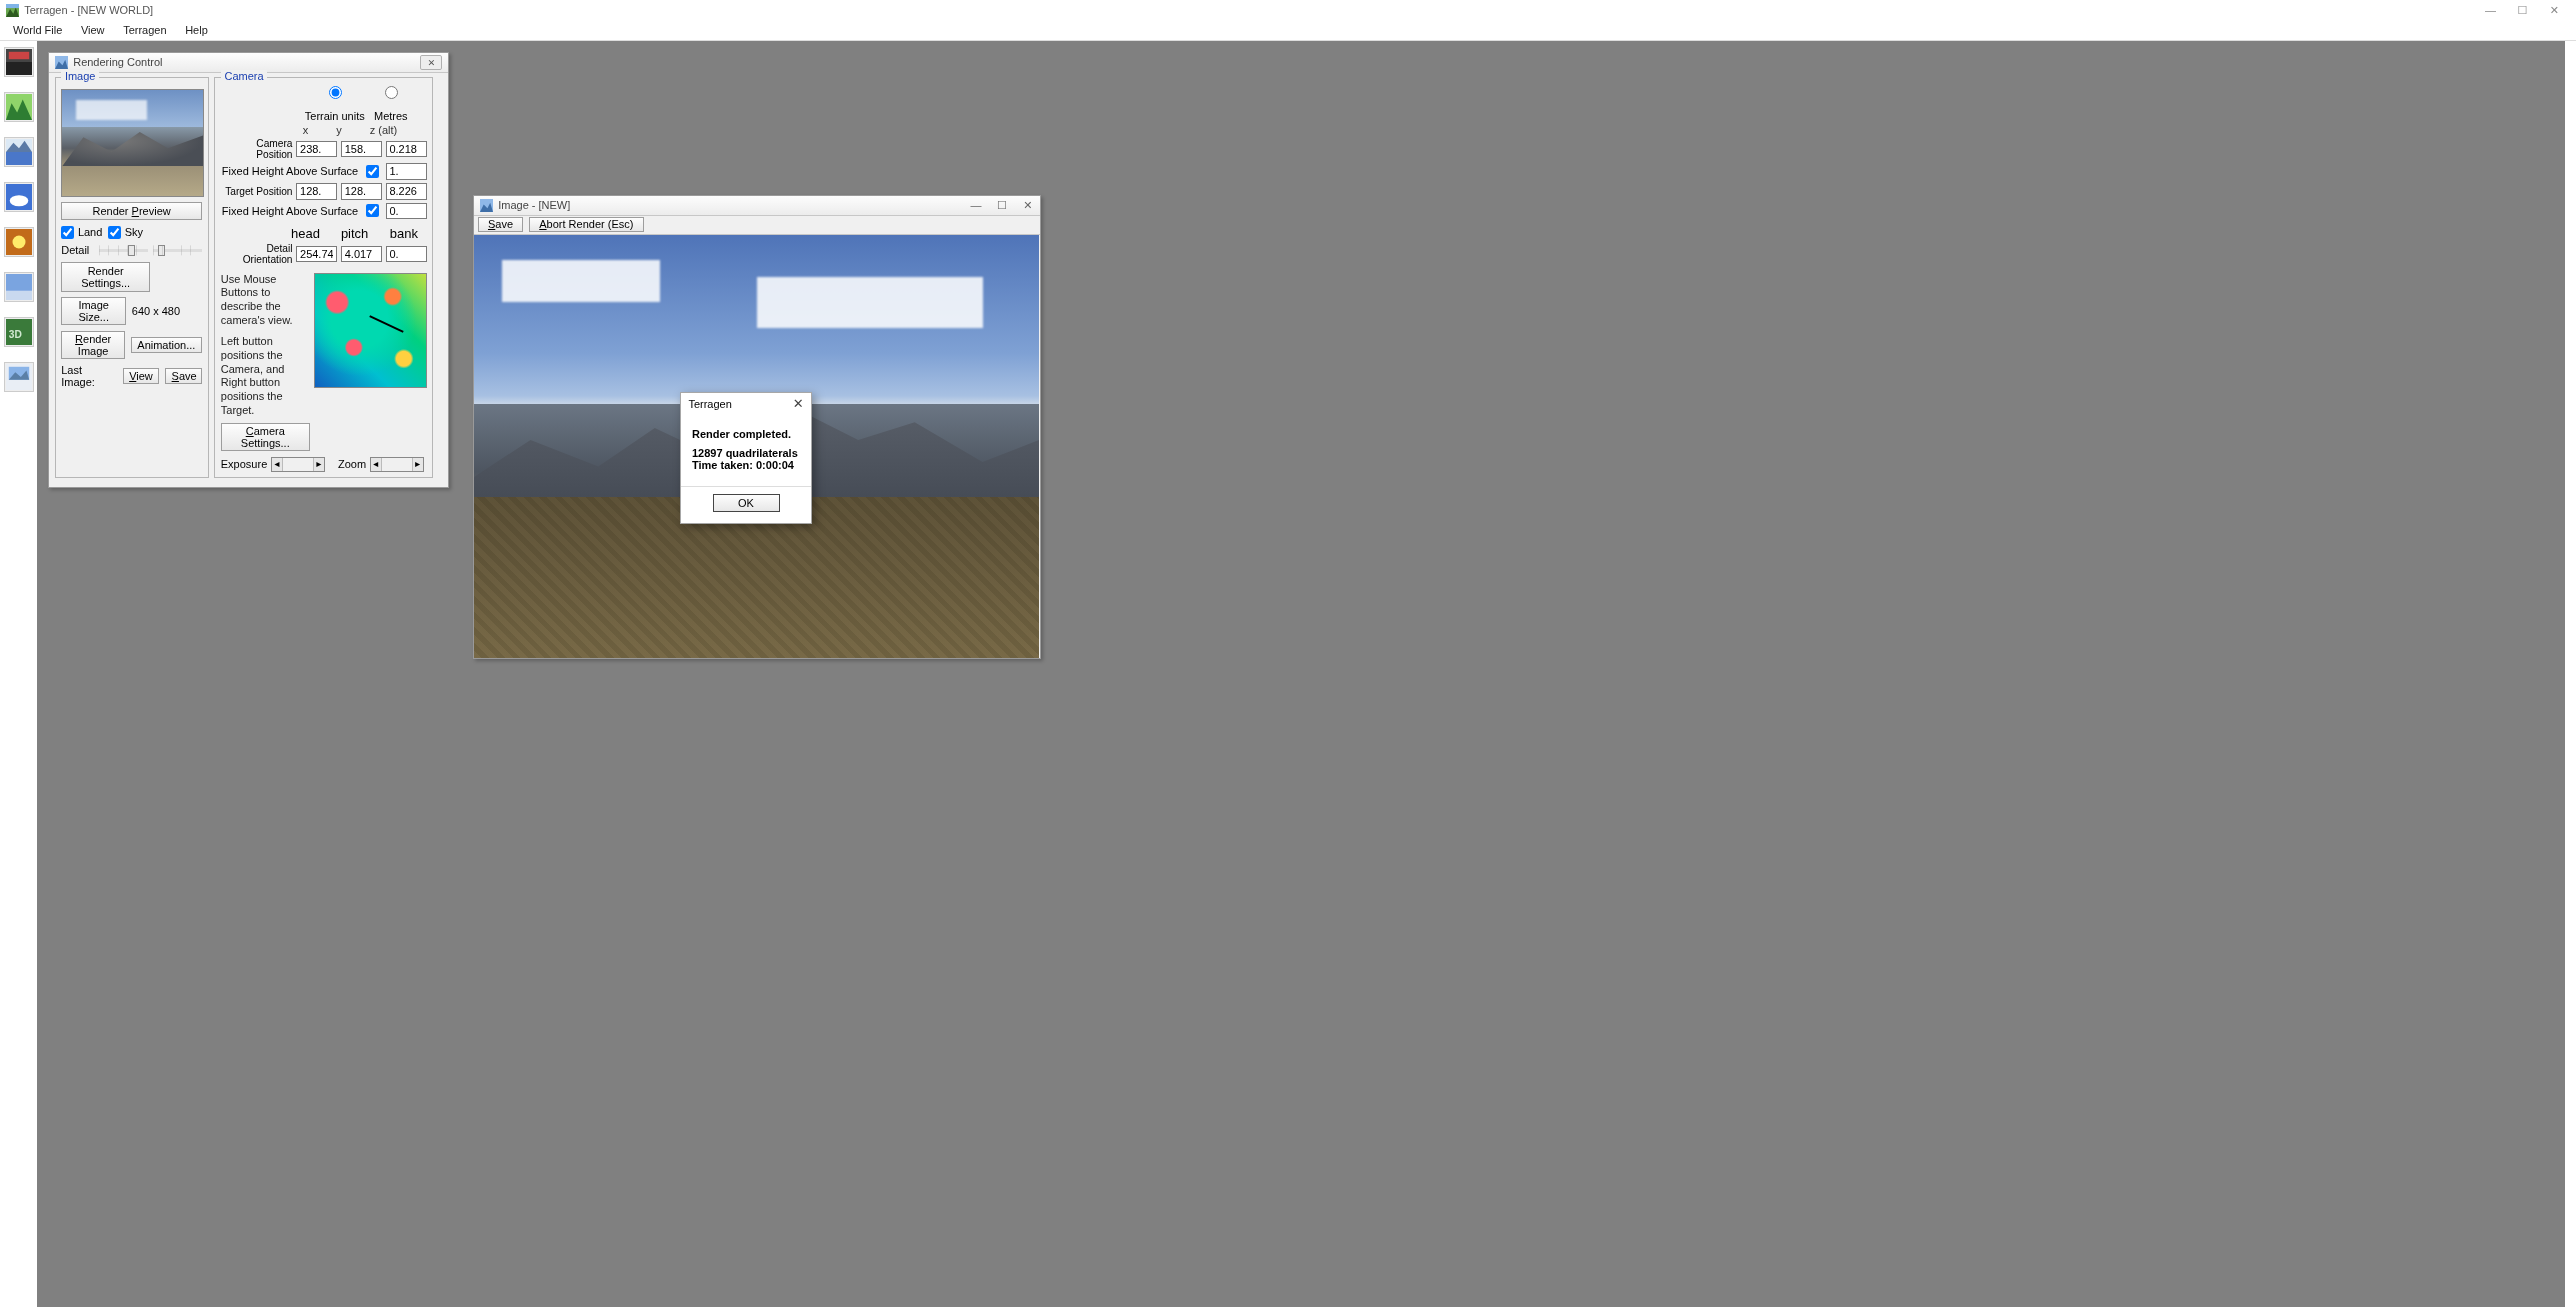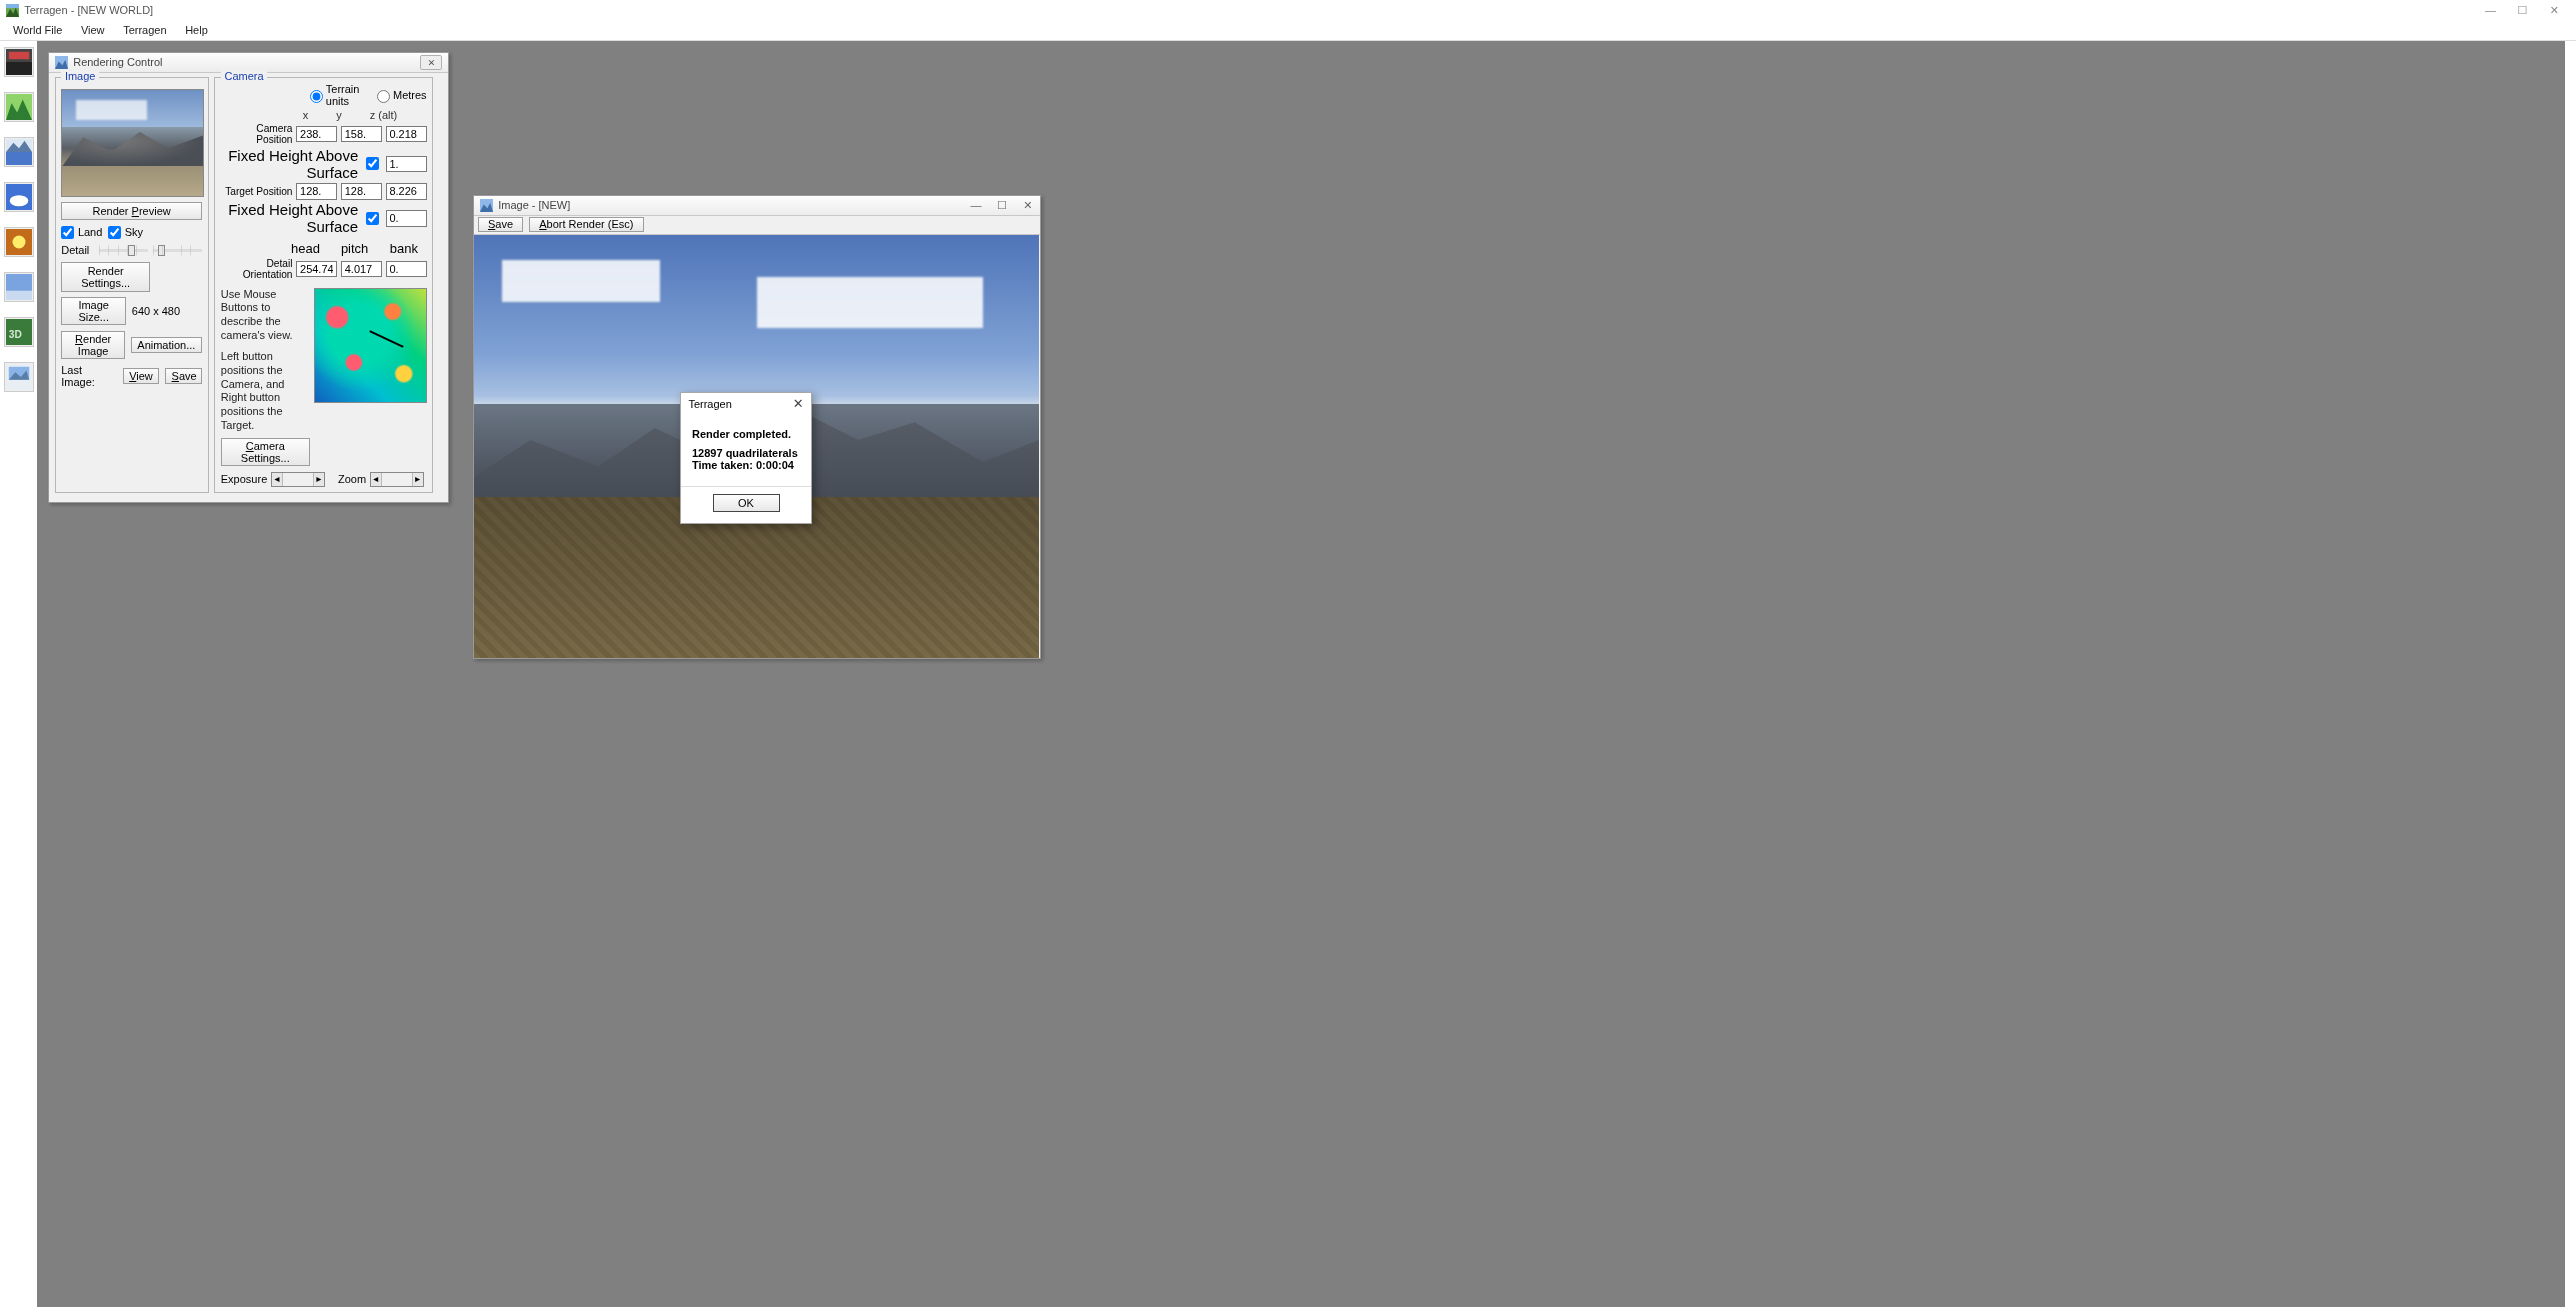--- a/index.html
+++ b/index.html
@@ -44,26 +44,26 @@
 .chk input { margin: 0; }
 .slider { height: 3.7px; background: #ddd; position: relative; flex: 1; }
 .slider::after { content: ""; position: absolute; top: 50%; left: 0; right:0; height: 9.3px; transform: translateY(-50%); pointer-events: none; background: repeating-linear-gradient(90deg, #999 0 0.9px, transparent 0.9px 9.3px); opacity:.3;}
 .thumb { position: absolute; top: -3.7px; width: 7.4px; height: 11px; background: #e9e9e9; border: 0.9px solid #888; }
 
 .rc-left .row { display: flex; align-items: center; gap: 5.6px; }
 .rc-left .rowlbl { width: 69px; text-align: left; }
 
 .rc-right { width: 219px; }
 .cam-top { display: flex; align-items: center; gap: 9.3px; padding-left: 84px; margin-top: -5.6px; margin-bottom: 1.9px;}
-.cam-top label { display: inline-flex; align-items: center; gap: 0; font-size: 10.2px; }
+.cam-top label { display: inline-flex; align-items: center; gap: 11px; font-size: 10.2px; flex-direction: column; }
 .axes { display: flex; padding-left: 82px; gap: 28px; font-size: 10.2px; color: #333;}
 .camrow { display: flex; align-items: center; gap: 3.7px; margin-top: 1.9px; }
 .camrow .lbl { width: 78px; text-align: right; font-size: 10.2px; }
 .camrow input[type=text] { width: 41px; height: 16.7px; border: 0.9px solid #7a7a7a; padding: 0 2.8px; }
-.camrow .chklbl { flex:1; text-align: right; font-size: 15px; }
+.camrow .chklbl { flex:1; text-align: right; font-size: 11px; }
 .orow .lbl2 { width: 61px; text-align: center; font-size: 13px;}
 .mapwrap { display: flex; gap: 5.6px; margin-top: 7.4px; }
 .maptxt { width: 89px; font-size: 10.2px; color: #222; line-height: 1.25; }
 .mapimg { width: 115px; height: 115px; border: 0.9px solid #888; background:
   radial-gradient(circle at 20% 25%, #ff5c6f 0 8%, transparent 10%),
   radial-gradient(circle at 70% 20%, #ff8040 0 6%, transparent 8%),
   radial-gradient(circle at 35% 65%, #ff5c6f 0 7%, transparent 9%),
   radial-gradient(circle at 80% 75%, #ffd040 0 6%, transparent 8%),
   radial-gradient(circle at 40% 40%, #00d9b0 0 30%, transparent 60%),
   linear-gradient(45deg,#1060c0,#00c0d0,#00d080,#c0e040);

